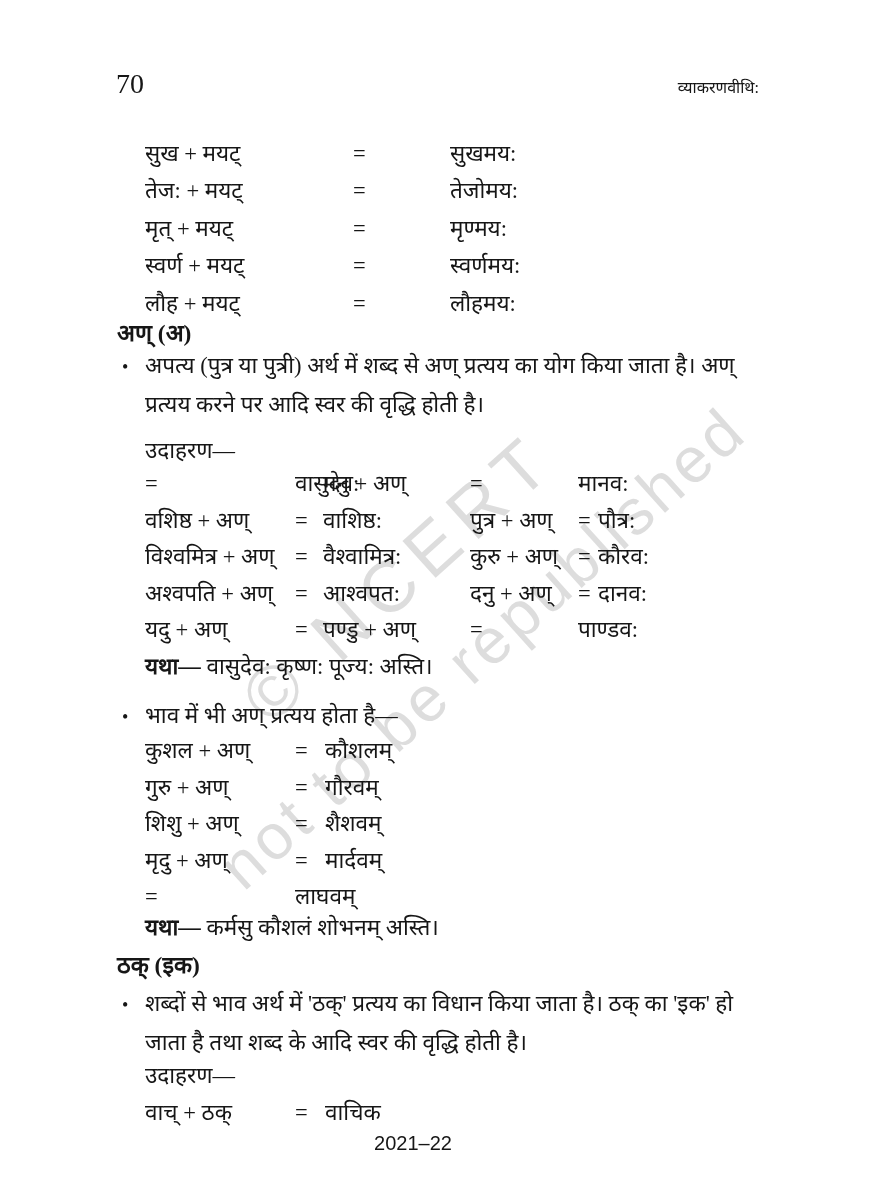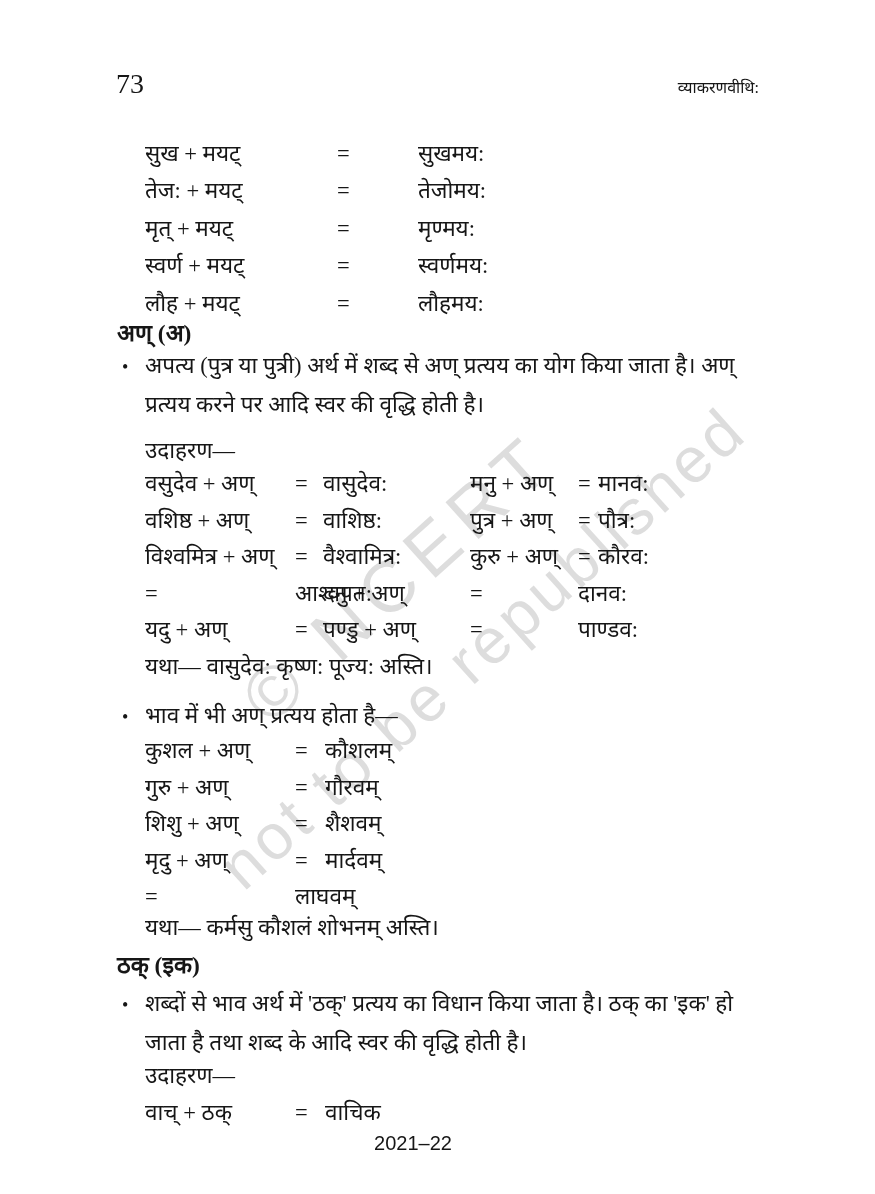--- a/index.html
+++ b/index.html
@@ -29,49 +29,49 @@
   .wm2 { left:482px; top:648px; font-size:64px; letter-spacing:4px; }
   
   .layer { position:absolute; left:0; top:0; width:875px; height:1194px; z-index:2; }
   .abs { position:absolute; }
   
   .pagenum { left:116px; top:68px; font-size:28px; }
   .runhead { right:116px; top:76px; font-size:16px; }
   
   .t { left:145px; }
   .trow { display:grid; align-items:baseline; height:37.4px; }
-  .t1 .trow { grid-template-columns:192px 81px auto; }
+  .t1 .trow { grid-template-columns:192px 81px auto;gap:16px; }
   .t2 { left:145px; }
   .t2 .trow { grid-template-columns:150px 28px 147px 108px 20px auto; height:36.6px; }
   .t3 .trow { grid-template-columns:150px 30px auto; height:36.6px; }
   .eqc { text-align:left; }
   
   .h { left:117px; font-weight:bold; font-size:23.5px; }
   .para { left:145px; width:600px; line-height:39px; }
   .bullet-dot { position:absolute; left:-23px; top:2px; font-size:18px; }
   .lbl { left:145px; }
   .yatha { left:145px; }
-  .yatha b { font-weight:normal; }
+  .yatha b { font-weight:bold; }
   .footer {
     left:0; width:826px; text-align:center;
     font-family:"Liberation Sans","DejaVu Sans",sans-serif;
     font-size:20px;
   }
 </style>
 </head>
 <body>
 
 <div class="page">
 
   <div class="wm wm1">© NCERT</div>
   <div class="wm wm2">not to be republished</div>
 
   <div class="layer">
 
-    <div class="abs pagenum">73</div>
+    <div class="abs pagenum">70</div>
     <div class="abs runhead">व्याकरणवीथि:</div>
 
     <div class="abs t t1" style="top:137px;">
       <div class="trow">
         <span>सुख + मयट्</span>
         <span class="eqc">=</span>
         <span>सुखमय:</span>
       </div>
       <div class="trow">
         <span>तेज: + मयट्</span>
@@ -99,21 +99,20 @@
 
     <div class="abs para" style="top:346px;">
       <span class="bullet-dot">•</span>
       <span>अपत्य (पुत्र या पुत्री) अर्थ में शब्द से अण् प्रत्यय का योग किया जाता है। अण् प्रत्यय करने पर आदि स्वर की वृद्धि होती है।</span>
     </div>
 
     <div class="abs lbl" style="top:434px;">उदाहरण—</div>
 
     <div class="abs t2" style="top:467px;">
       <div class="trow">
-        <span>वसुदेव + अण्</span>
         <span class="eqc">=</span>
         <span>वासुदेव:</span>
         <span>मनु + अण्</span>
         <span class="eqc">=</span>
         <span>मानव:</span>
       </div>
       <div class="trow">
         <span>वशिष्ठ + अण्</span>
         <span class="eqc">=</span>
         <span>वाशिष्ठ:</span>
@@ -123,20 +122,21 @@
       </div>
       <div class="trow">
         <span>विश्वमित्र + अण्</span>
         <span class="eqc">=</span>
         <span>वैश्वामित्र:</span>
         <span>कुरु + अण्</span>
         <span class="eqc">=</span>
         <span>कौरव:</span>
       </div>
       <div class="trow">
+        <span>अश्वपति + अण्</span>
         <span class="eqc">=</span>
         <span>आश्वपत:</span>
         <span>दनु + अण्</span>
         <span class="eqc">=</span>
         <span>दानव:</span>
       </div>
       <div class="trow">
         <span>यदु + अण्</span>
         <span class="eqc">=</span>
         <span>पण्डु + अण्</span>

